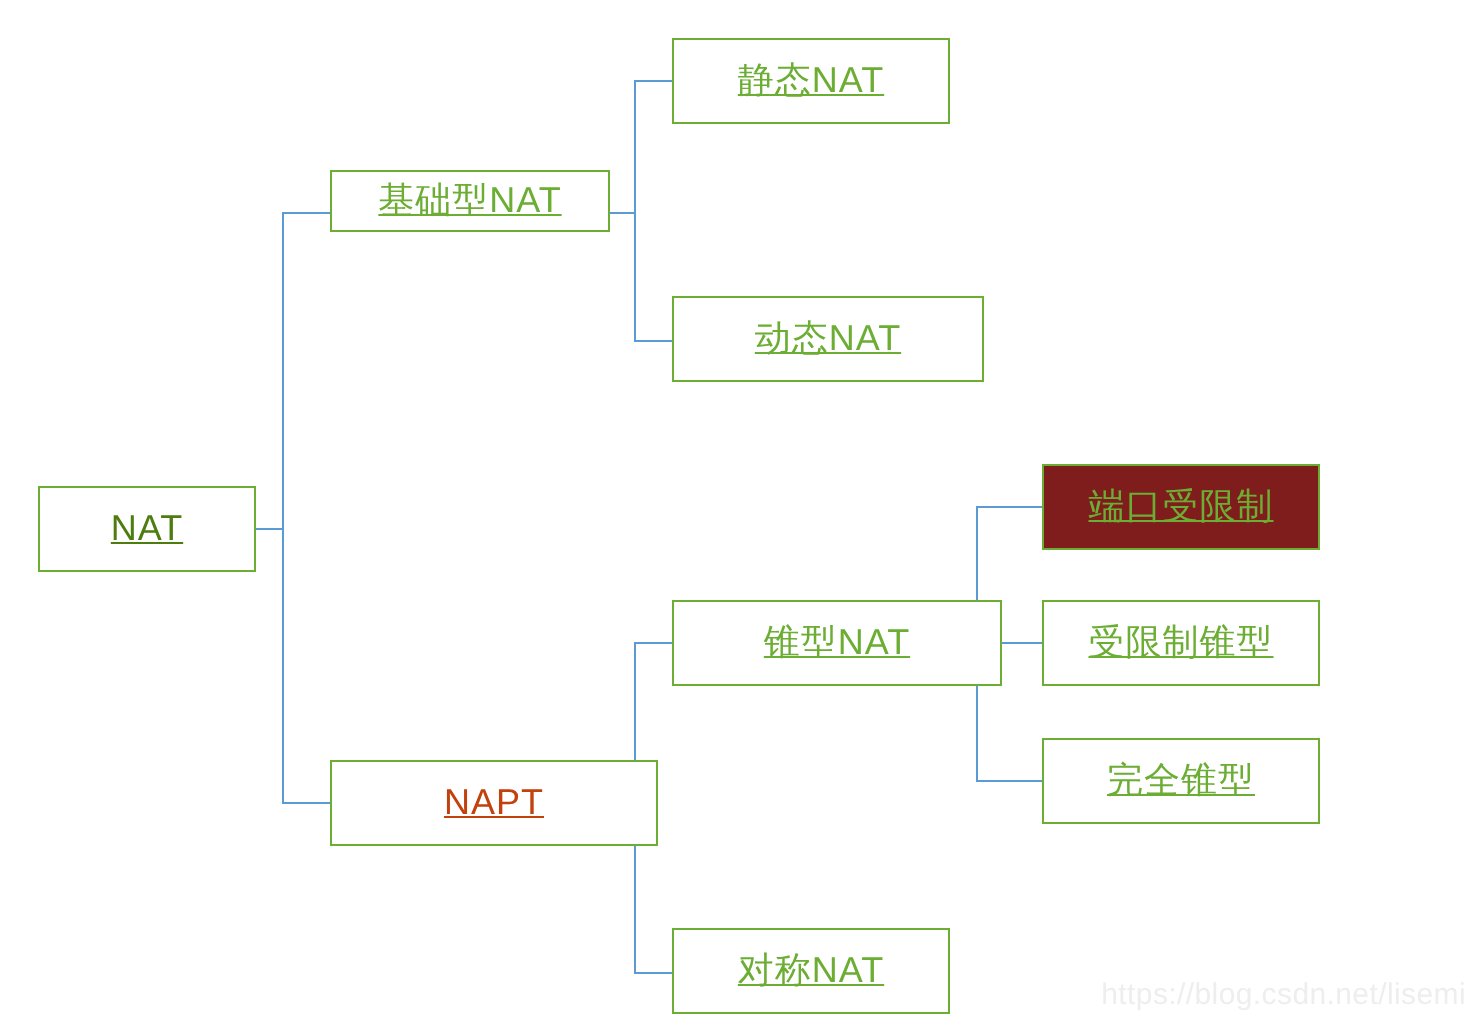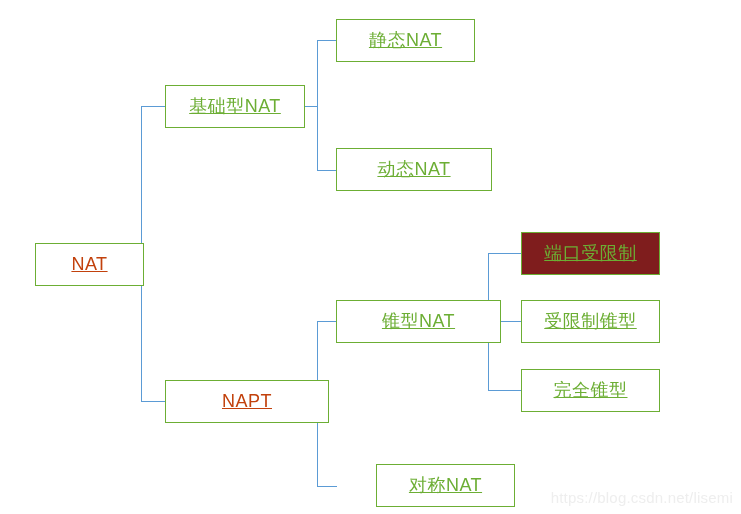--- a/index.html
+++ b/index.html
@@ -75,39 +75,39 @@
       <div class="edge edge-v" style="left: 317px; top: 321px; height: 165px; background: rgb(91, 155, 213);"></div>
       <div class="edge edge-h" style="left: 317px; top: 321px; width: 20px; background: rgb(91, 155, 213);"></div>
       <div class="edge edge-h" style="left: 317px; top: 486px; width: 20px; background: rgb(91, 155, 213);"></div>
       <div class="edge edge-h" style="left: 475px; top: 321px; width: 14px; background: rgb(91, 155, 213);"></div>
       <div class="edge edge-v" style="left: 488px; top: 253px; height: 138px; background: rgb(91, 155, 213);"></div>
       <div class="edge edge-h" style="left: 488px; top: 253px; width: 34px; background: rgb(91, 155, 213);"></div>
       <div class="edge edge-h" style="left: 488px; top: 321px; width: 34px; background: rgb(91, 155, 213);"></div>
       <div class="edge edge-h" style="left: 488px; top: 390px; width: 34px; background: rgb(91, 155, 213);"></div>
     </div>
   <div id="node-layer">
-      <div class="node" style="left: 35px; top: 243px; width: 109px; height: 43px; border-color: rgb(108, 174, 52); color: #c2410c; background: rgb(255, 255, 255);">
+      <div class="node" style="left: 19px; top: 243px; width: 109px; height: 43px; border-color: rgb(108, 174, 52); color: #4d7c0f; background: rgb(255, 255, 255);">
         <span class="node-label">NAT</span>
       </div>
-      <div class="node" style="left: 165px; top: 85px; width: 140px; height: 43px; border-color: rgb(108, 174, 52); color: rgb(108, 174, 52); background: rgb(255, 255, 255);">
+      <div class="node" style="left: 165px; top: 85px; width: 140px; height: 31px; border-color: rgb(108, 174, 52); color: rgb(108, 174, 52); background: rgb(255, 255, 255);">
         <span class="node-label">基础型NAT</span>
       </div>
       <div class="node" style="left: 165px; top: 380px; width: 164px; height: 43px; border-color: rgb(108, 174, 52); color: #c2410c; background: rgb(255, 255, 255);">
         <span class="node-label">NAPT</span>
       </div>
       <div class="node" style="left: 336px; top: 19px; width: 139px; height: 43px; border-color: rgb(108, 174, 52); color: rgb(108, 174, 52); background: rgb(255, 255, 255);">
         <span class="node-label">静态NAT</span>
       </div>
       <div class="node" style="left: 336px; top: 148px; width: 156px; height: 43px; border-color: rgb(108, 174, 52); color: rgb(108, 174, 52); background: rgb(255, 255, 255);">
         <span class="node-label">动态NAT</span>
       </div>
       <div class="node" style="left: 336px; top: 300px; width: 165px; height: 43px; border-color: rgb(108, 174, 52); color: rgb(108, 174, 52); background: rgb(255, 255, 255);">
         <span class="node-label">锥型NAT</span>
       </div>
-      <div class="node" style="left: 336px; top: 464px; width: 139px; height: 43px; border-color: rgb(108, 174, 52); color: rgb(108, 174, 52); background: rgb(255, 255, 255); margin-left: 40px;">
+      <div class="node" style="left: 336px; top: 464px; width: 139px; height: 43px; border-color: rgb(108, 174, 52); color: rgb(108, 174, 52); background: rgb(255, 255, 255);">
         <span class="node-label">对称NAT</span>
       </div>
       <div class="node" style="left: 521px; top: 232px; width: 139px; height: 43px; border-color: rgb(108, 174, 52); color: rgb(108, 174, 52); background: #7f1d1d;">
         <span class="node-label">端口受限制</span>
       </div>
       <div class="node" style="left: 521px; top: 300px; width: 139px; height: 43px; border-color: rgb(108, 174, 52); color: rgb(108, 174, 52); background: rgb(255, 255, 255);">
         <span class="node-label">受限制锥型</span>
       </div>
       <div class="node" style="left: 521px; top: 369px; width: 139px; height: 43px; border-color: rgb(108, 174, 52); color: rgb(108, 174, 52); background: rgb(255, 255, 255);">
         <span class="node-label">完全锥型</span>

